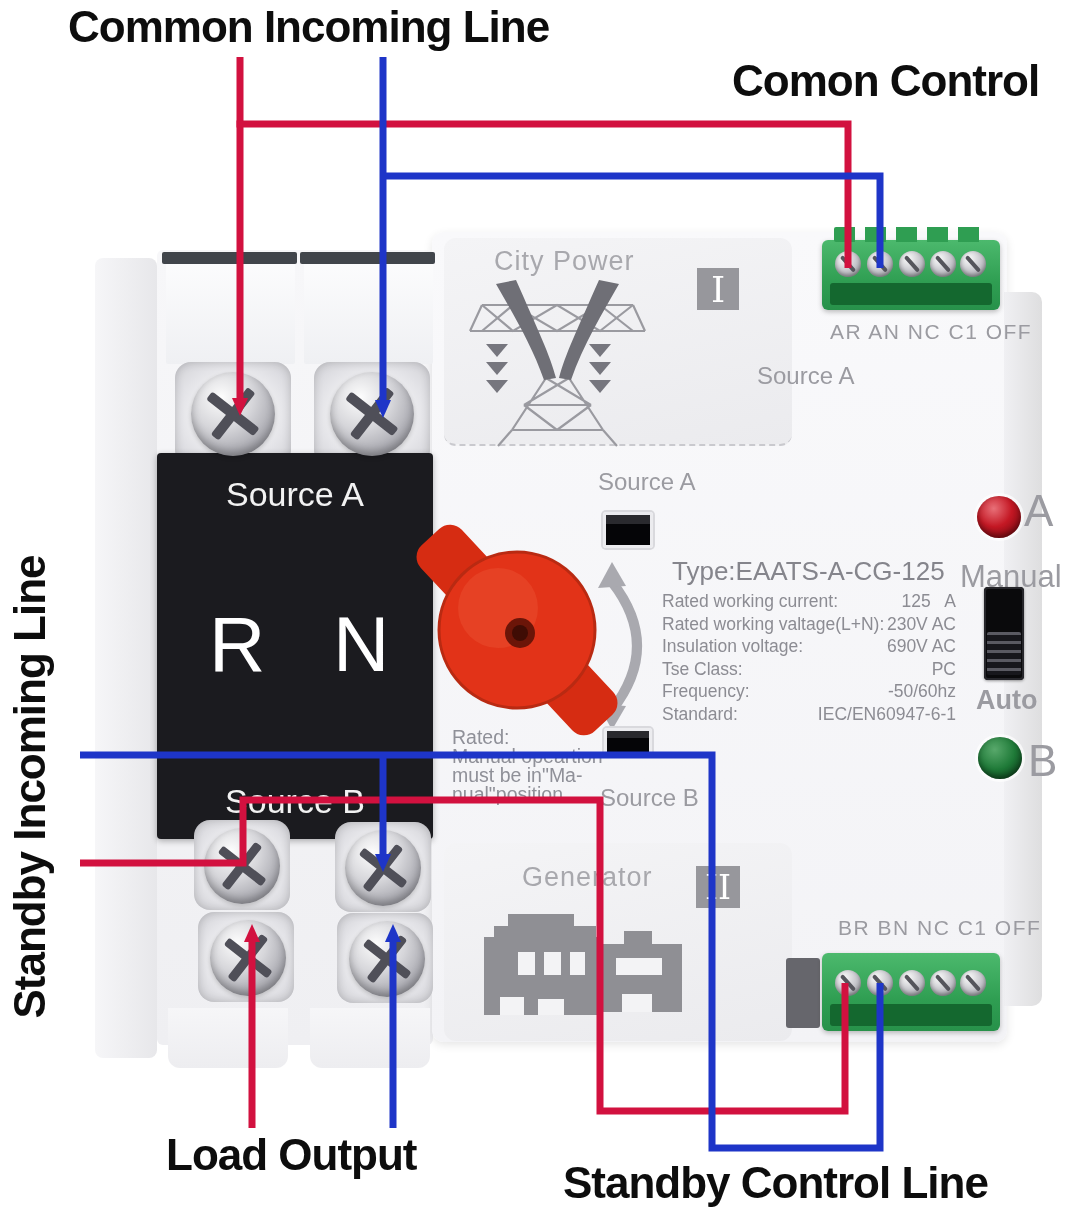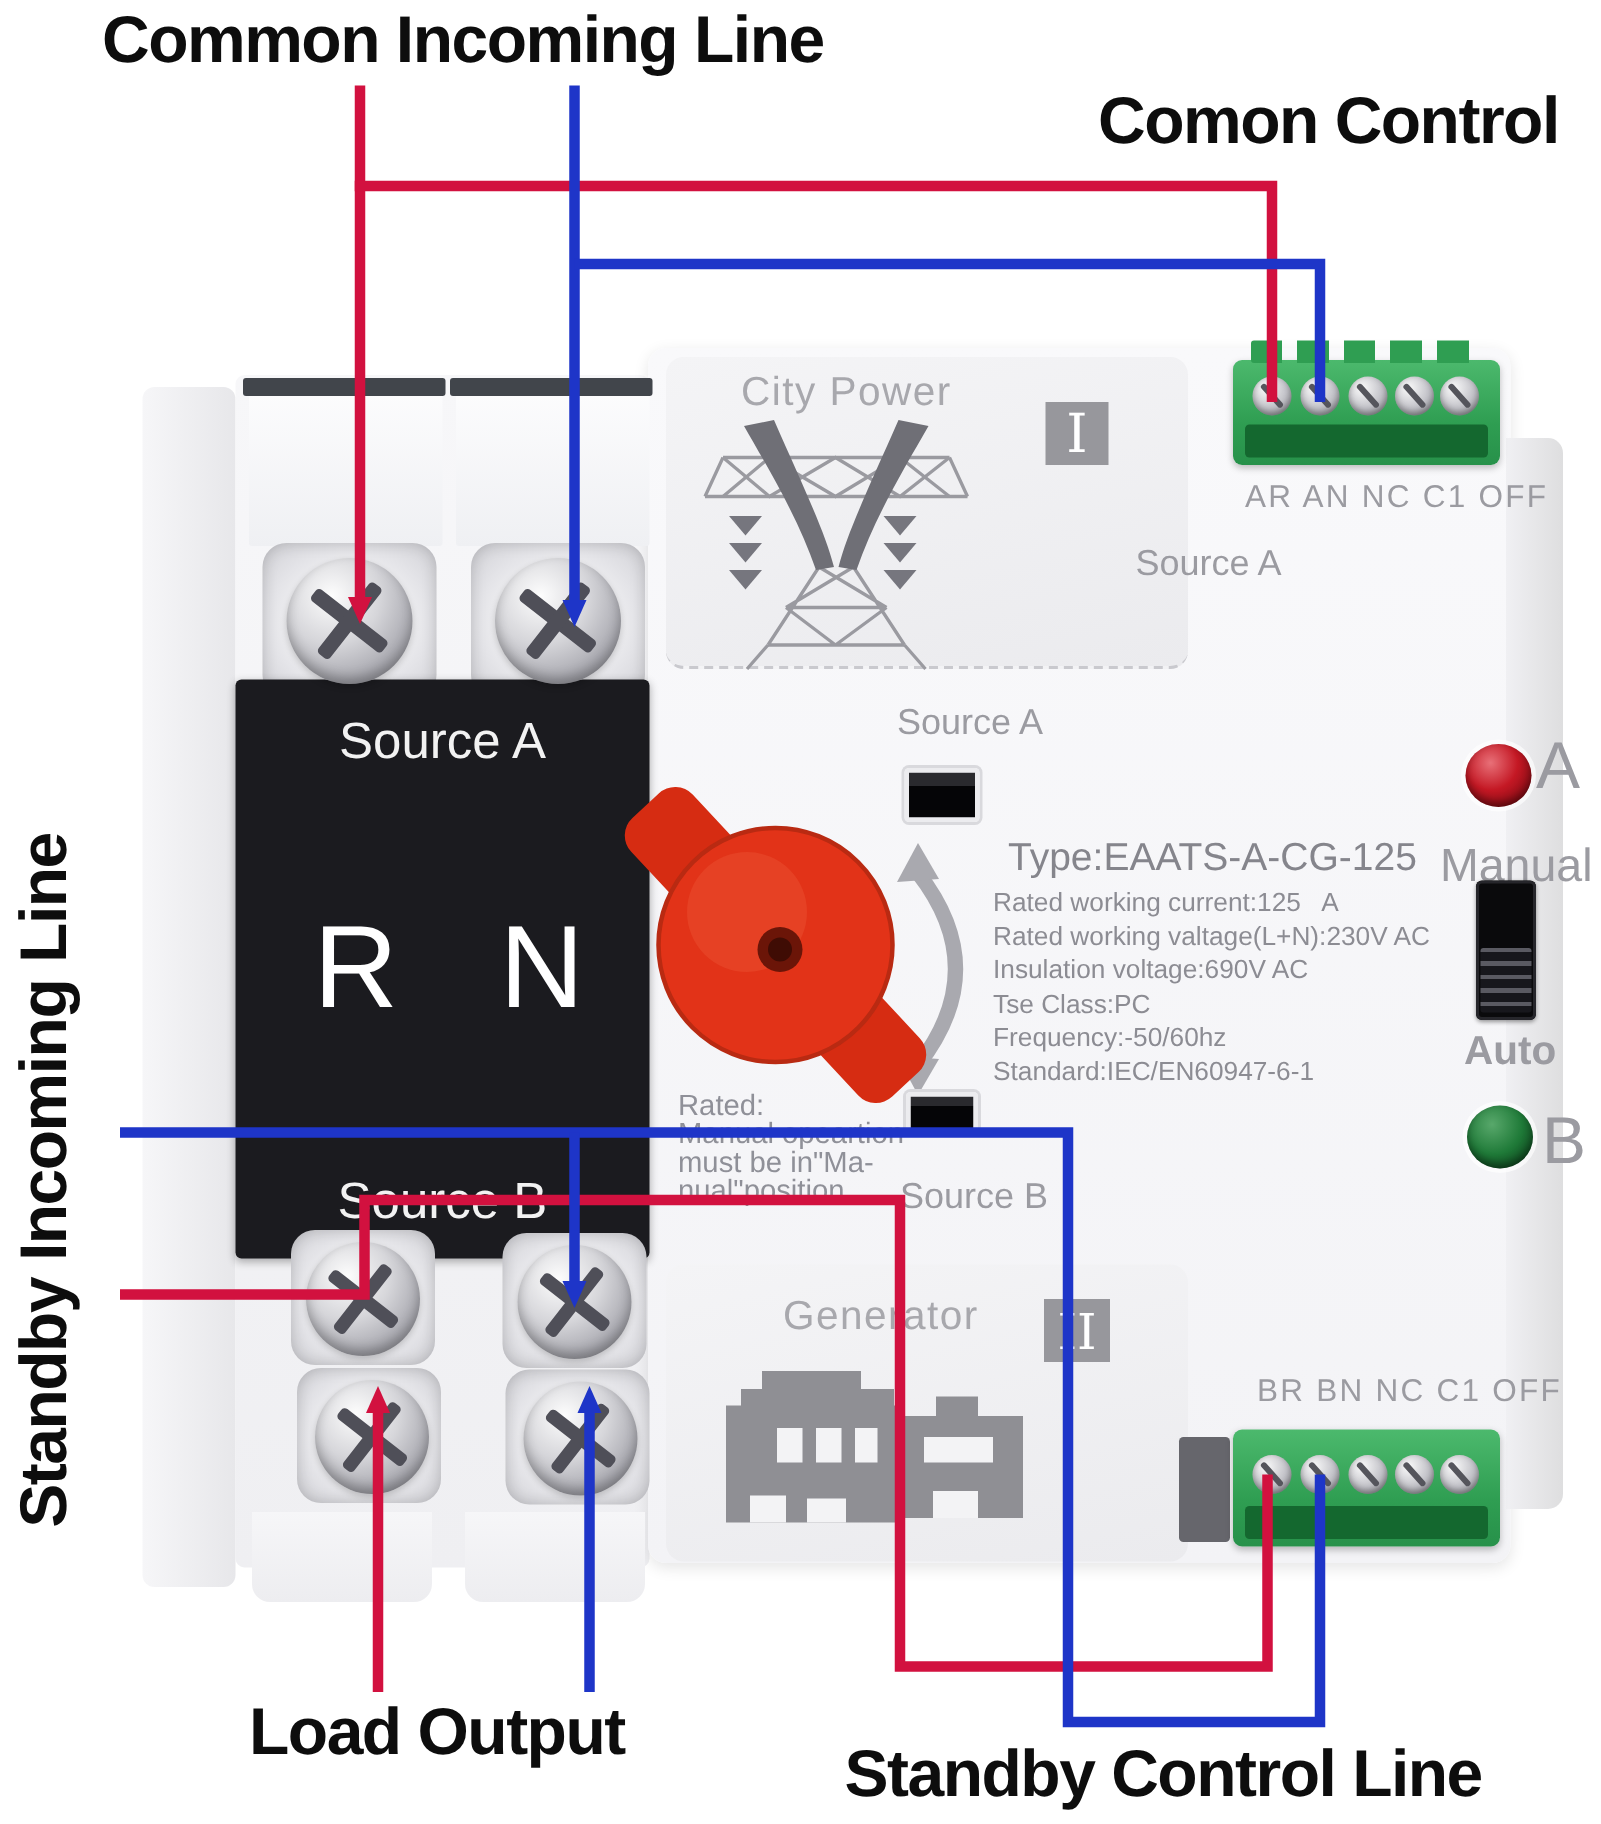--- a/index.html
+++ b/index.html
@@ -46,21 +46,21 @@
           background:radial-gradient(circle at 35% 30%,#fafafa,#c2c2c8 55%,#86868c 100%);
           box-shadow:inset 0 -2px 4px rgba(0,0,0,0.35);}
   .tscrew::after{content:"";position:absolute;left:50%;top:50%;width:78%;height:16%;
           background:#55555c;border-radius:2px;transform:translate(-50%,-50%) rotate(48deg);}
   .badge{position:absolute;background:#97979c;color:#ffffff;z-index:6;
          font-family:"DejaVu Serif",serif;display:flex;align-items:center;justify-content:center;}
   .indwin{position:absolute;background:linear-gradient(180deg,#2a2a2e 0 30%,#050507 30% 100%);
           border:3px solid #ececef;box-shadow:0 0 0 2px #d9d9dd;border-radius:3px;z-index:6;}
   .spec-title{position:absolute;font-size:26px;color:#85858c;z-index:6;white-space:nowrap;}
   .specs{position:absolute;z-index:6;}
-  .spec-row{display:flex;justify-content:flex-start;font-size:17.5px;color:#8c8c93;
+  .spec-row{display:flex;justify-content:space-between;font-size:17.5px;color:#8c8c93;
             line-height:22.5px;white-space:pre;}
   .led{position:absolute;border-radius:50%;z-index:6;}
   .led-red{background:radial-gradient(circle at 38% 30%,#e87078,#c41824 45%,#70070e 95%);
            box-shadow:0 0 0 3px rgba(255,255,255,0.65),inset 0 -3px 6px rgba(0,0,0,0.4);}
   .led-green{background:radial-gradient(circle at 38% 30%,#58a86b,#1f7a38 50%,#0a3a18 95%);
            box-shadow:0 0 0 3px rgba(255,255,255,0.65),inset 0 -3px 6px rgba(0,0,0,0.4);}
   .slide-switch{position:absolute;background:#0a0a0c;border-radius:4px;z-index:6;
            box-shadow:inset 0 0 0 2px #26262b,0 1px 3px rgba(0,0,0,0.4);}
   .slide-knob{position:absolute;left:3px;right:3px;bottom:5px;height:46%;border-radius:2px;
            background:repeating-linear-gradient(180deg,#5a5a62 0 3px,#17171c 3px 9px);}

